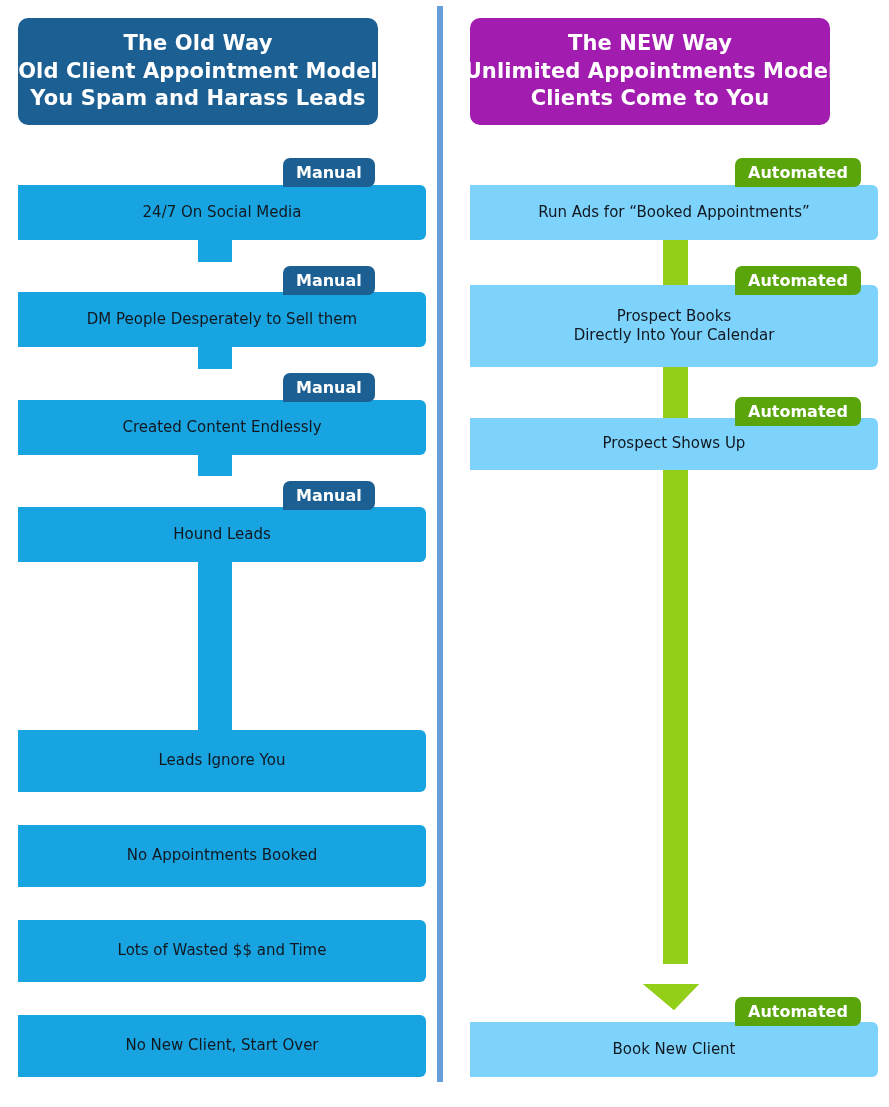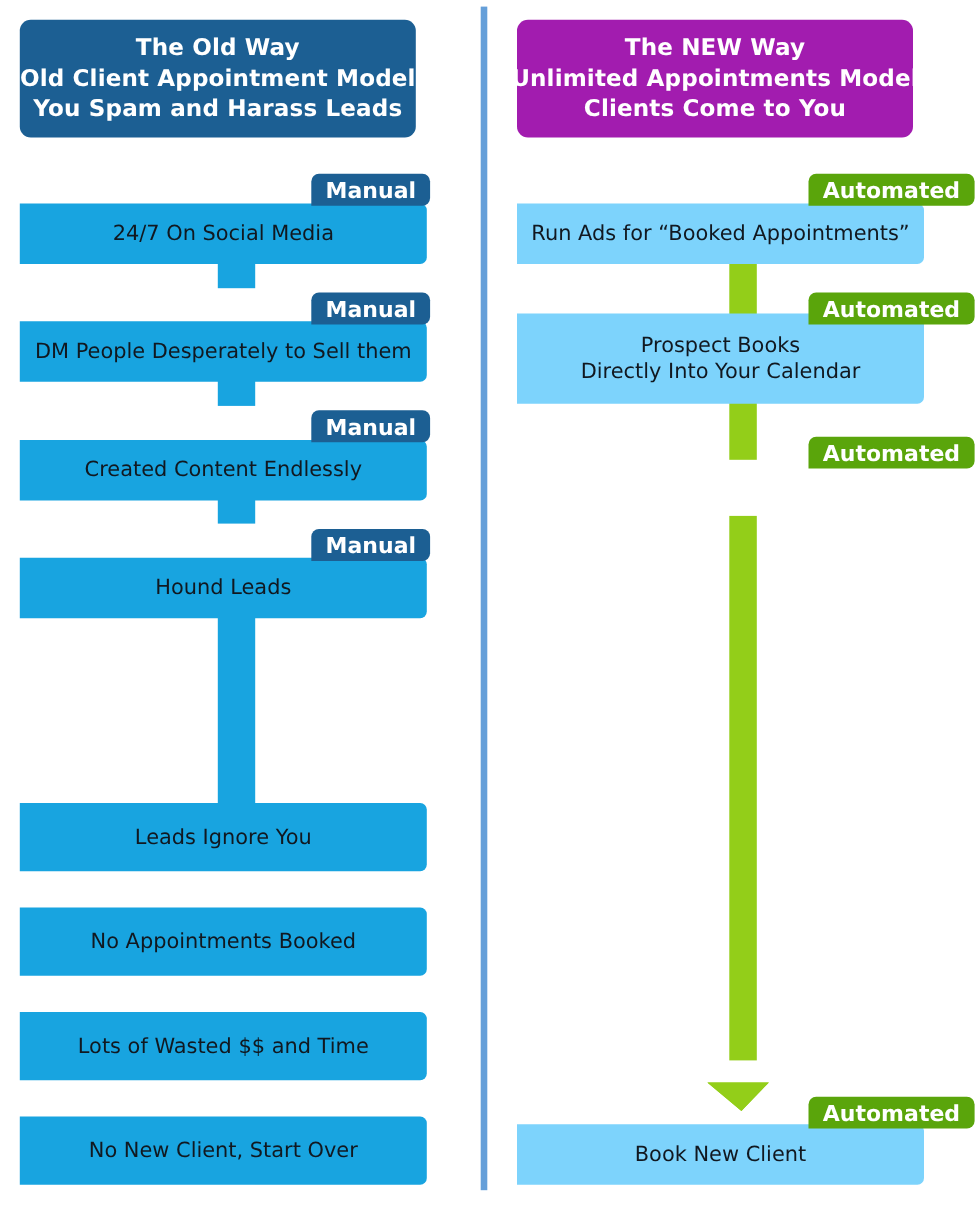--- a/index.html
+++ b/index.html
@@ -76,45 +76,45 @@
   .arrow-head {
     position: absolute;
     z-index: 1;
   }
   .arrow-head svg { display: block; }
 
   
   .step-box {
     position: absolute;
     left: 0;
-    width: 370px;
+    width: 408px;
     border-radius: 0 6px 6px 0;
     color: #111820;
-    font-size: 19px;
+    font-size: 15px;
     line-height: 1.28;
     display: flex;
     flex-direction: column;
     align-items: center;
     justify-content: center;
     text-align: center;
     box-sizing: border-box;
     padding: 0 6px;
     z-index: 2;
   }
   .step-box.blue  { background: #18A4E0; }
   .step-box.green { background: #7dd3fc; }
   .step-box .line { display: block; white-space: nowrap; }
 
   
   .badge {
     position: absolute;
     height: 29px;
     border-radius: 7px 7px 7px 0;
     color: #ffffff;
-    font-size: 20px;
+    font-size: 16px;
     font-weight: bold;
     display: flex;
     align-items: center;
     justify-content: center;
     padding: 0 13px;
     box-sizing: border-box;
     white-space: nowrap;
     z-index: 3;
   }
   .badge.blue  { background: #1C5F93; }
@@ -201,20 +201,23 @@
       <span class="line">Run Ads for “Booked Appointments”</span>
     </div>
     <div class="badge green" style="left:265px; top:158px;">Automated</div>
 
     <div class="step-box green" style="top:285px; height:82px;">
       <span class="line">Prospect Books</span>
       <span class="line">Directly Into Your Calendar</span>
     </div>
     <div class="badge green" style="left:265px; top:266px;">Automated</div>
 
+    <div class="step-box green" style="top:418px; height:52px;">
+      <span class="line">Prospect Shows Up</span>
+    </div>
     <div class="badge green" style="left:265px; top:397px;">Automated</div>
 
     <div class="step-box green" style="top:1022px; height:55px;">
       <span class="line">Book New Client</span>
     </div>
     <div class="badge green" style="left:265px; top:997px;">Automated</div>
 
   </div>
 
 </div>

